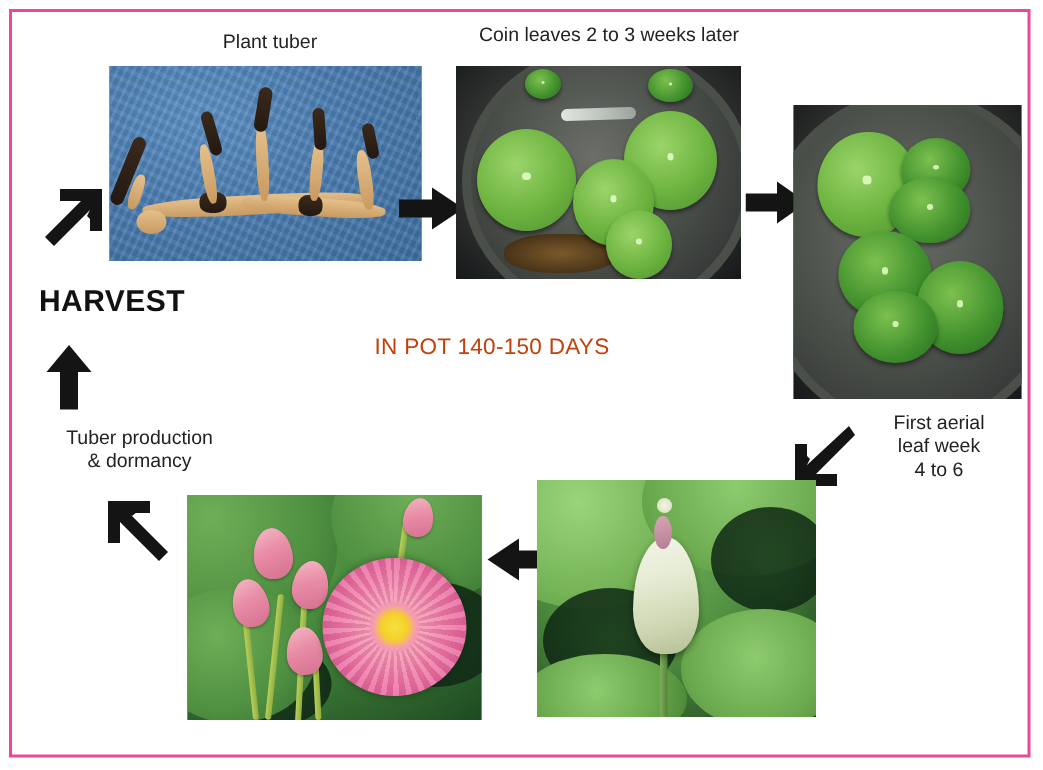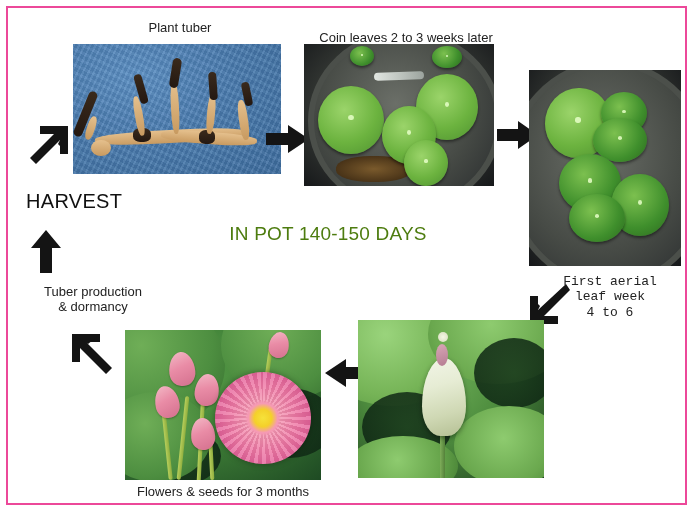--- a/index.html
+++ b/index.html
@@ -13,29 +13,29 @@
     border:2px solid #ec4899;background:#ffffff;box-sizing:border-box;
   }
   .label{
     position:absolute;text-align:center;line-height:1.18;
     font-size:13px;color:#222;white-space:pre-line;
   }
   .photo{position:absolute;overflow:hidden;background:#333;}
   .arrow{position:absolute;}
   .arrow svg{display:block;width:100%;height:100%;}
   #harvest{
-    position:absolute;font-weight:normal;font-size:20px;letter-spacing:.3px;
+    position:absolute;font-weight:bold;font-size:20px;letter-spacing:.3px;
     color:#111;
   }
   #title-block{position:absolute;text-align:center;width:300px;}
   #title-main{
     font-weight:bold;font-size:26px;letter-spacing:.5px;color:#111;
     line-height:1.05;
   }
-  .title-sub{font-size:19px;color:#4d7c0f;line-height:1.3;letter-spacing:.2px;}
+  .title-sub{font-size:15px;color:#c2410c;line-height:1.3;letter-spacing:.2px;}
 
   
   .ph-inner{position:absolute;inset:0;}
 
   
   .tuber-bg{
     position:absolute;inset:0;
     background:
       radial-gradient(ellipse at 30% 25%, #5b8fc4 0%, #4a7cb0 45%, #3d6d9f 100%);
   }
@@ -128,21 +128,21 @@
     background:linear-gradient(160deg,#d9a7b6,#b57c92);
   }
 </style>
 </head>
 <body>
 
 <div id="frame">
 
   <div class="label" style="left:72px;top:12px;width:200px;">Plant tuber</div>
 
-  <div class="label" style="left:283px;top:22px;width:230px;">Coin leaves 2 to 3 weeks later</div>
+  <div class="label" style="left:283px;top:7px;width:230px;">Coin leaves 2 to 3 weeks later</div>
 
   <div class="photo" style="left:65px;top:36px;width:208px;height:130px;">
     <div class="ph-inner">
       <div class="tuber-bg"></div>
 
       <div class="root" style="left:22px;top:86px;width:150px;height:13px;transform:rotate(-3deg);"></div>
       <div class="root" style="left:88px;top:88px;width:96px;height:12px;transform:rotate(4deg);"></div>
       <div class="root-dark" style="left:60px;top:84px;width:18px;height:14px;"></div>
       <div class="root-dark" style="left:126px;top:86px;width:16px;height:14px;"></div>
 
@@ -202,21 +202,21 @@
     </div>
   </div>
 
   <div class="arrow" style="left:518px;top:272px;width:46px;height:46px;">
     <svg viewBox="0 0 46 46" aria-hidden="true">
       <path d="M40 4 L44 10 L18 36 L32 36 L32 44 L4 44 L4 16 L12 16 L12 30 Z" fill="#141414"></path>
       <path d="M6 42 L6 18 L14 26 Z" fill="#141414"></path>
     </svg>
   </div>
 
-  <div class="label" style="left:548px;top:266px;width:108px;font-family:Liberation Mono, monospace;">First aerial
+  <div class="label" style="left:564px;top:266px;width:108px;">First aerial
 leaf week
 4 to 6</div>
 
   <div id="title-block" style="left:170px;top:208px;">
     <div class="title-sub" style="margin-top:6px;">IN POT 140-150 DAYS</div>
   </div>
 
   <div id="harvest" style="left:18px;top:182px;">HARVEST</div>
 
   <div class="arrow" style="left:20px;top:116px;width:44px;height:44px;">
@@ -288,16 +288,15 @@
            background:radial-gradient(circle at 45% 40%, #8ecb6f 0%, #68a64c 60%, #417b31 100%);"></div>
       <div class="stem" style="left:82px;top:108px;width:5px;height:52px;
            background:linear-gradient(90deg,#7fae5a,#54813a);"></div>
       <div class="bigbud" style="left:64px;top:38px;width:44px;height:78px;"></div>
       <div class="bigbud-tip" style="left:78px;top:24px;width:12px;height:22px;"></div>
       <div class="bigbud-tip" style="left:80px;top:12px;width:10px;height:10px;
            background:radial-gradient(circle,#f4f7e4,#d6dbbc);"></div>
     </div>
   </div>
 
-  <div class="label" style="left:105px;top:476px;width:220px;">Flowers &amp; seeds for 3 months</div>
 
 
 </div>
 
 </body></html>

